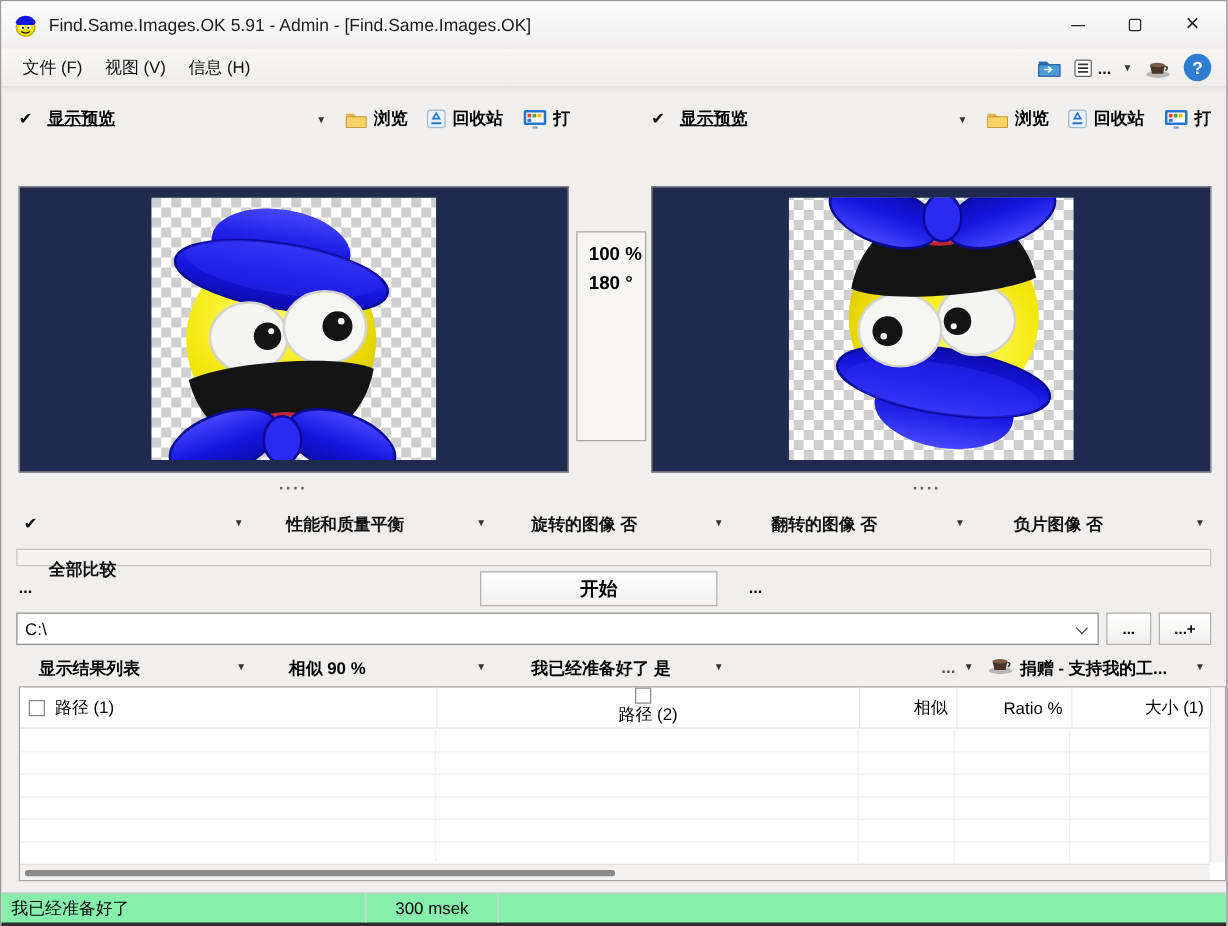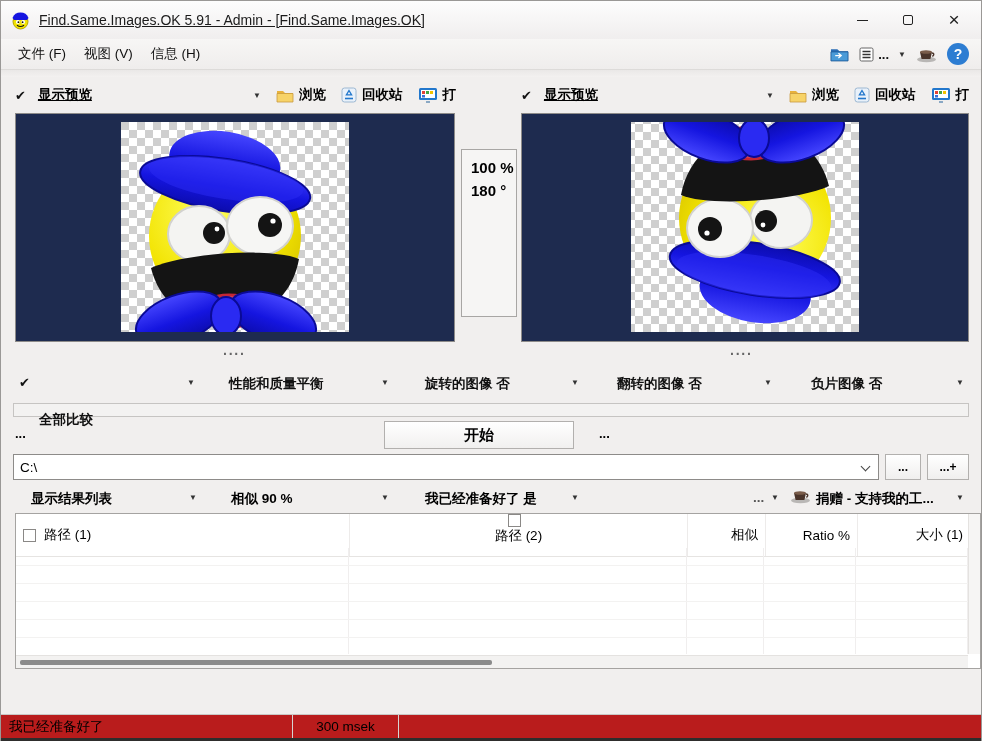--- a/index.html
+++ b/index.html
@@ -4,21 +4,21 @@
 <style>
   * { box-sizing: border-box; margin: 0; padding: 0; }
   html,body { background:#8a8a8a; }
   body { font-family:"Liberation Sans","DejaVu Sans",sans-serif; }
   .window { position:relative; width:982px; height:741px; background:#f1efee;
             border:1px solid #9a9896; border-bottom:none; overflow:hidden; }
 
   
   .titlebar { height:38px; background:linear-gradient(#fdfdfd,#f0eeee);
               display:flex; align-items:center; padding:0 4px 0 10px; }
-  .titlebar .title { font-size:14px; color:#1b1b1b; margin-left:9px; white-space:nowrap;text-decoration:underline; }
+  .titlebar .title { font-size:14px; color:#1b1b1b; margin-left:9px; white-space:nowrap; }
   .win-controls { margin-left:auto; display:flex; }
   .win-btn { width:46px; height:32px; display:flex; align-items:center; justify-content:center;
              font-size:15px; color:#222; }
   .glyph-min { display:block; width:11px; height:1px; background:#222; }
   .glyph-max { display:block; width:10px; height:10px; border:1px solid #222; border-radius:2px; }
 
   
   .menubar { height:30px; background:linear-gradient(#f7f6f5,#efedec);
              display:flex; align-items:center; padding:0 8px; font-size:13.5px; color:#111; }
   .menu-item { padding:4px 9px; }
@@ -32,21 +32,21 @@
   
   .pt-row { height:36px; display:flex; align-items:center; padding:0 12px 0 14px; }
   .pt-half { display:flex; align-items:center; overflow:hidden; white-space:nowrap; height:100%; }
   .pt-left { width:441px; } .pt-mid { width:65px; } .pt-right { width:448px; }
   .chk { font-size:13px; font-weight:bold; color:#111; }
   .pt-lbl { font-size:13.5px; font-weight:bold; margin-left:12px;text-decoration:underline; }
   .pt-arrow { margin-left:auto; font-size:8px; color:#333; }
   .tool { display:flex; align-items:center; gap:5px; margin-left:15px; font-size:13.5px; font-weight:bold; flex:none; }
 
   
-  .preview-area { height:232px; position:relative; }
+  .preview-area { height:232px; position:relative;margin-top:36px; }
   .panel { position:absolute; top:0; height:229px; background:#1e2b4f; border:1px solid #8d8b89; }
   .panel-left { left:14px; width:440px; }
   .panel-right { left:520px; width:448px; }
   .pimg { position:absolute; left:50%; top:8px; width:228px; height:210px; transform:translateX(-50%); }
   .pimg.rot { transform:translateX(-50%) rotate(180deg); }
   .midcol { position:absolute; left:455px; top:0; width:64px; height:229px; }
   .zoombox { position:absolute; left:5px; right:3px; top:36px; height:168px; background:#f6f5f4;
              border:1px solid #a8a6a4; font-size:15px; font-weight:bold; padding:7px 0 0 9px; line-height:1.5; }
 
   
@@ -83,37 +83,37 @@
               font-size:12px; font-weight:bold; font-family:inherit; }
   .mb1 { width:36px; } .mb2 { width:42px; }
 
   
   .res-row { height:30px; position:relative; margin-top:3px; font-size:13.5px; font-weight:bold; }
   .res-row .abs { position:absolute; top:7px; }
 
   
   .rtable { position:relative; margin-left:14px; width:966px; height:156px;
             border:1px solid #a5a3a1; background:#fff; }
-  .thead { display:flex; height:43px; border-bottom:1px solid #e6e4e2; font-size:13.5px; }
+  .thead { display:flex; height:33px; border-bottom:1px solid #e6e4e2; font-size:13.5px; }
   .hcol { display:flex; align-items:center; border-right:1px solid #edebea; padding:0 7px; height:100%; }
   .c1 { width:334px; } .c2 { width:338px;flex-direction:column; }
   .c3 { width:78px; justify-content:flex-end; } .c4 { width:92px; justify-content:flex-end; }
   .c5 { width:112px; justify-content:flex-end; border-right:none; }
   .cbx { width:13px; height:13px; border:1px solid #8a8886; background:#fff; margin-right:8px; flex:none; }
   .tbody { position:absolute; top:34px; left:0; right:12px; bottom:14px; overflow:hidden; }
   .trow { display:flex; height:18px; border-bottom:1px solid #f3f2f1; }
   .trow div { border-right:1px solid #f0eeee; height:100%; }
   .vscroll { position:absolute; top:0; right:0; bottom:14px; width:12px;
              background:#f6f5f4; border-left:1px solid #e4e2e0; }
   .hscroll { position:absolute; left:0; right:12px; bottom:0; height:13px;
              background:#f3f2f1; border-top:1px solid #e4e2e0; }
   .hthumb { position:absolute; left:4px; top:4px; width:472px; height:5px; background:#8b8b8b; border-radius:2px; }
 
   
-  .statusbar { position:absolute; left:0; right:0; bottom:0; height:27px; background:#b91c1c;
+  .statusbar { position:absolute; left:0; right:0; bottom:0; height:27px; background:#86efac;
                border-top:1px solid #c9c7c5; border-bottom:3px solid #2e2d2c;
                display:flex; font-size:13.5px; align-items:stretch; }
   .sec { display:flex; align-items:center; border-right:1px solid #d6d4d2; }
   .sec-1 { width:292px; padding-left:8px; }
   .sec-2 { width:106px; justify-content:center; }
   .sec-3 { flex:1; border-right:none; }
 
   svg { display:block; }
   .defs-holder { position:absolute; width:0; height:0; overflow:hidden; }
 </style>

